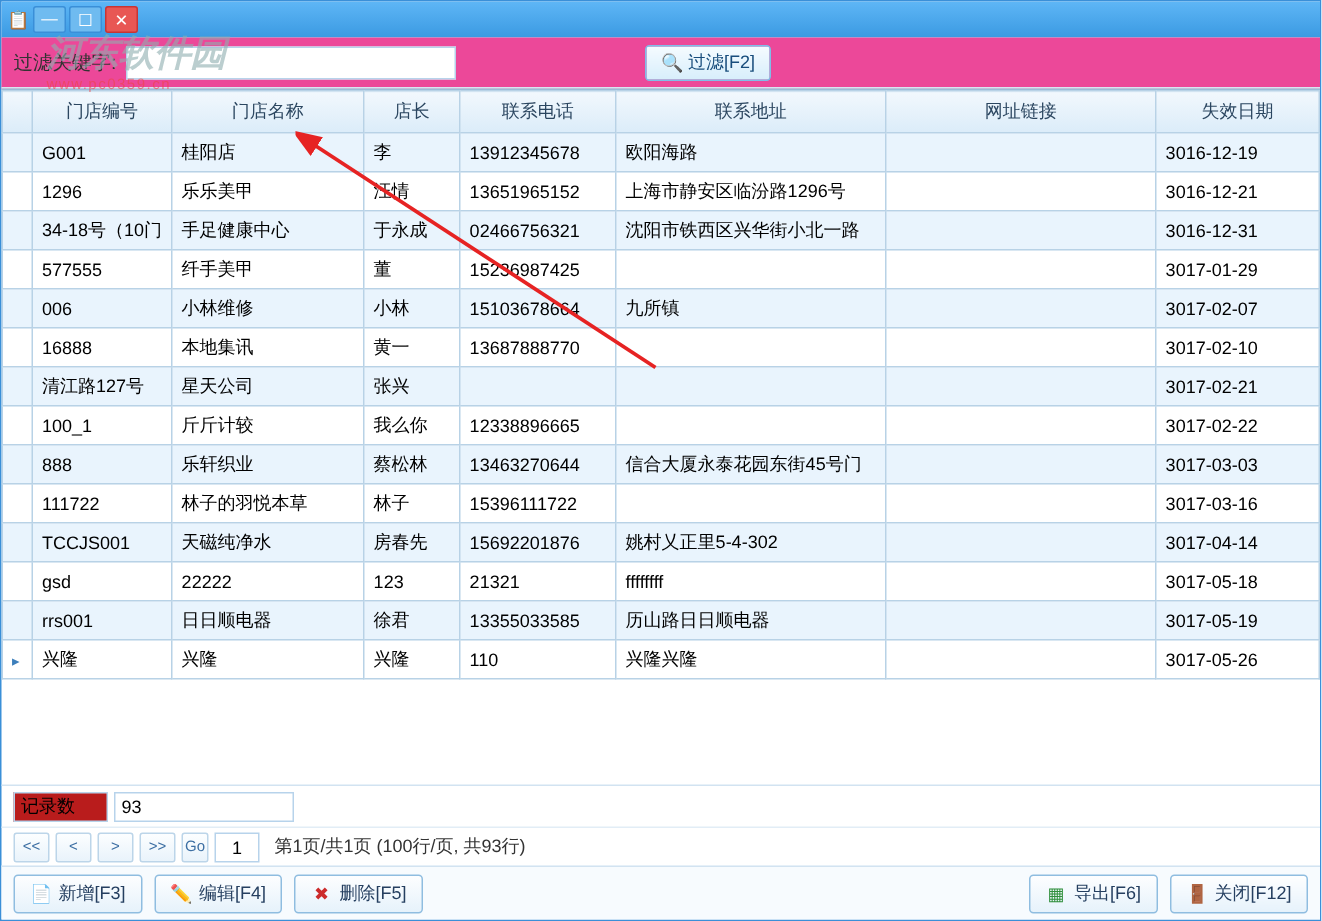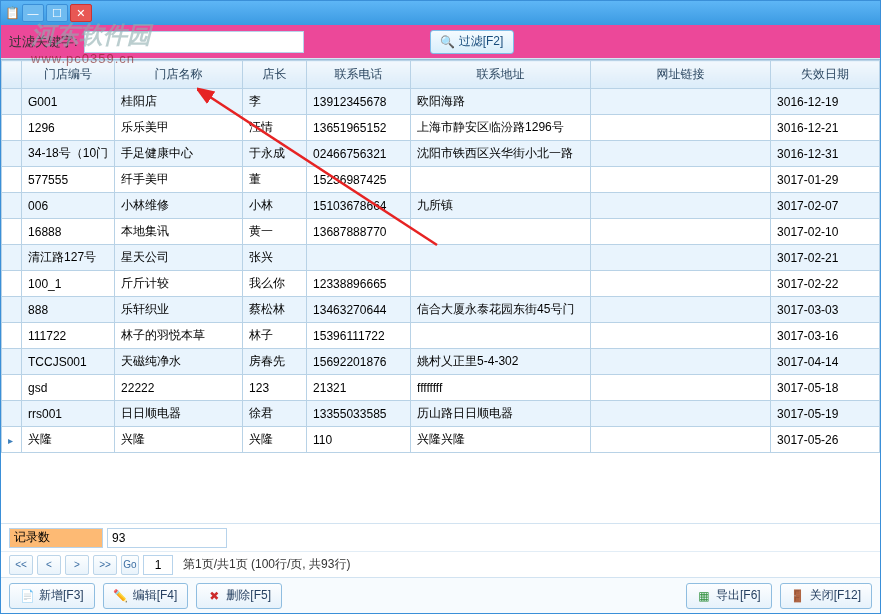--- a/index.html
+++ b/index.html
@@ -4,39 +4,39 @@
 <style>
 * { box-sizing: border-box; margin: 0; padding: 0; }
 body { font-family: "Microsoft YaHei", SimSun, sans-serif; font-size: 12px; background: #fff; }
 .window { width: 881px; height: 614px; border: 1px solid #3a8fd8; display: flex; flex-direction: column; position: relative; }
 .titlebar { height: 24px; background: linear-gradient(#5eb6f6,#3b9ae2); color: #fff; display: flex; align-items: center; padding: 0 4px; font-size: 12px; }
 .titlebar .title { flex: 1; }
 .winbtn { width: 22px; height: 18px; margin-left: 2px; display: inline-flex; align-items: center; justify-content: center; background: #6fbbf0; border: 1px solid #3a8fd8; border-radius: 2px; cursor: pointer; font-size: 11px; }
 .winbtn.close { background: #e85754; color: #fff; border-color: #c83434; }
 .watermark { position: absolute; top: 18px; left: 30px; pointer-events: none; z-index: 5; opacity: 0.6; }
 .watermark .cn { font-size: 24px; font-weight: bold; color: #8faeb0; font-style: italic; }
-.watermark .url { font-size: 13px; color: #7f1d1d; letter-spacing: 1px; }
+.watermark .url { font-size: 10px; color: #ef4444; letter-spacing: 1px; }
 .filterbar { height: 34px; display: flex; align-items: center; padding: 6px 8px; gap: 6px; background: #ec4899; border-bottom: 1px solid #d8e6f2; }
 .filterbar .label { color: #333; font-size: 13px; }
 .filterbar input { flex: 0 0 220px; height: 22px; border: 1px solid #b7d3eb; padding: 0 4px; }
 .fbtn { display: inline-flex; align-items: center; gap: 4px; height: 24px; padding: 0 10px; background: linear-gradient(#f5fbff,#d7eefb); border: 1px solid #7fbde8; border-radius: 3px; cursor: pointer; color: #184d7c; font-size: 12px; margin-left: 120px; }
 .table-wrap { flex: 1; overflow: auto; border-top: 1px solid #9dbcd6; }
 table { border-collapse: collapse; width: 100%; }
 th, td { border: 1px solid #b8d2e6; padding: 0 6px; height: 26px; text-align: left; font-size: 12px; white-space: nowrap; }
 th { background: linear-gradient(#f2f8fd,#dbecf9); color: #2b4660; text-align: center; height: 28px; font-weight: normal; }
 tr:nth-child(odd) td { background: #e9f4fd; }
 tr:nth-child(even) td { background: #fff; }
 .rowmark td:first-child::before { content: "▸"; color: #3d7fbb; margin-right: 2px; font-size: 10px; }
 .col-mark { width: 18px; }
 .col0 { width: 84px; } .col1 { width: 128px; } .col2 { width: 64px; margin-top: 32px; } .col3 { width: 104px; }
 .col4 { width: 180px; } .col5 { width: 180px; } .col6 { width: auto; }
 .arrow { position: absolute; top: 84px; left: 196px; z-index: 6; pointer-events: none; }
 .footer1 { display: flex; align-items: center; height: 28px; padding: 2px 8px; gap: 4px; border-top: 1px solid #d2e3f1; }
 .footer1 input { height: 20px; border: 1px solid #b7d3eb; padding: 0 4px; font-size: 12px; }
-.footer1 .lbl { width: 94px; background: #fdba74; }
+.footer1 .lbl { width: 63px; background: #b91c1c; }
 .footer1 .val { width: 120px; }
 .pager { display: flex; align-items: center; height: 26px; padding: 0 8px; gap: 4px; border-top: 1px solid #e2edf6; font-size: 12px; color: #333; }
 .pgbtn { width: 24px; height: 20px; display: inline-flex; align-items: center; justify-content: center; border: 1px solid #bcd5e9; background: linear-gradient(#fcfeff,#e9f3fb); border-radius: 2px; cursor: pointer; color: #3d6fa3; font-size: 10px; }
 .go { width: 18px; }
 .pginput { width: 30px; height: 20px; border: 1px solid #b7d3eb; text-align: center; font-size: 12px; }
 .btnbar { display: flex; align-items: center; height: 36px; padding: 4px 8px; border-top: 1px solid #d2e3f1; gap: 8px; background: #f7fbfe; }
 .btn { display: inline-flex; align-items: center; gap: 5px; height: 26px; padding: 0 10px; background: linear-gradient(#fdfeff,#e6f2fb); border: 1px solid #8fbde0; border-radius: 3px; cursor: pointer; color: #253f60; font-size: 12px; }
 .spacer { flex: 1; }
 .icon { width: 14px; height: 14px; display: inline-block; }
 </style>

